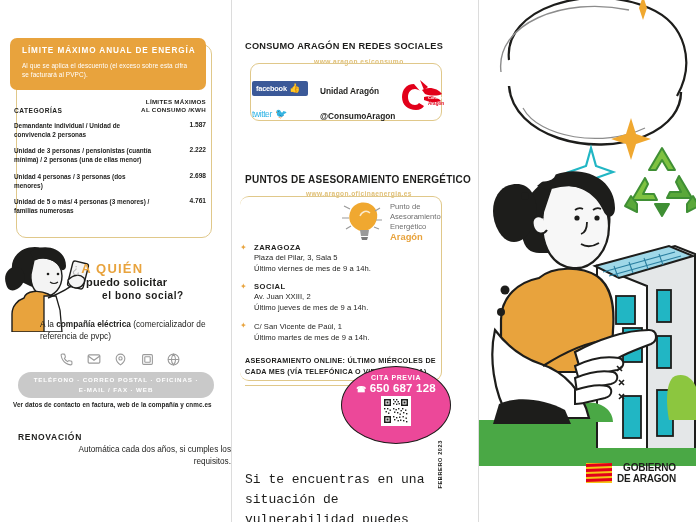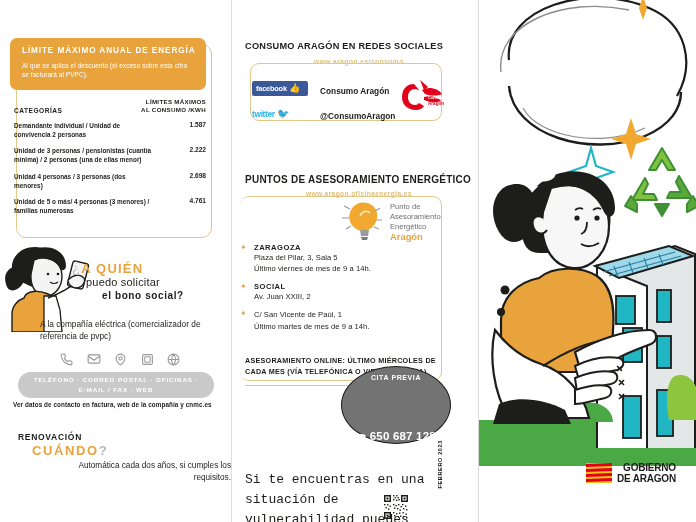--- a/index.html
+++ b/index.html
@@ -43,25 +43,25 @@
   .trow { display:flex; align-items:flex-start; margin-bottom:7px; }
   .trow .c1 { flex:1; font-size:6.4px; font-weight:bold; color:#1d1d1b; line-height:1.45; padding-right:6px; }
   .trow .c2 { width:44px; font-size:6.6px; font-weight:bold; color:#1d1d1b; text-align:right; }
 
   
   .woman-phone { position:absolute; left:4px; top:240px; width:96px; height:92px; }
 
   .askblock { position:absolute; left:72px; top:262px; width:150px; }
   .ask-l1 { font-size:13px; font-weight:bold; color:#e8a33d; letter-spacing:1.2px; line-height:1; }
   .ask-l1 .q { color:#b9b9b9; font-weight:normal; }
-  .ask-l2 { font-size:11px; font-weight:normal; color:#1d1d1b; letter-spacing:0.2px; line-height:1.15; margin-top:1px; padding-left:14px;}
+  .ask-l2 { font-size:11px; font-weight:bold; color:#1d1d1b; letter-spacing:0.2px; line-height:1.15; margin-top:1px; padding-left:14px;}
   .ask-l3 { font-size:10px; font-weight:bold; color:#1d1d1b; letter-spacing:0.6px; line-height:1.15; margin-top:1px; padding-left:30px;}
 
   .ask-body { position:absolute; left:40px; top:318px; width:176px; font-size:8.3px; color:#1d1d1b; line-height:1.5; }
-  .ask-body b { font-weight:normal; }
+  .ask-body b { font-weight:bold; }
 
   .iconrow { position:absolute; left:60px; top:352px; width:120px; display:flex; justify-content:space-between; align-items:center; }
   .iconrow svg { display:block; }
 
   .pill {
     position:absolute; left:18px; top:372px; width:196px; height:26px;
     background:#c9c9c9; border-radius:13px;
     display:flex; flex-direction:column; align-items:center; justify-content:center;
   }
   .pill span { font-size:6.2px; font-weight:bold; color:#fff; letter-spacing:0.9px; line-height:1.55; }
@@ -80,21 +80,21 @@
   .mid-h1 { position:absolute; left:13px; top:41px; font-size:9.2px; font-weight:bold; color:#1d1d1b; letter-spacing:0.25px; }
   .mid-url1 { position:absolute; left:82px; top:58px; font-size:6.6px; font-weight:bold; color:#e0c077; letter-spacing:0.5px; }
   .mid-card1 { position:absolute; left:18px; top:63px; width:192px; height:58px; border:1px solid #e0c88a; border-radius:9px; }
 
   .soc { position:absolute; left:20px; top:76px; width:200px; }
   .socrow { display:flex; align-items:flex-end; height:20px; margin-bottom:5px; }
   .fblogo { width:56px; height:15px; background:#3b5998; border-radius:2px; display:flex; align-items:center; padding-left:4px; }
   .fblogo .t { font-size:7.4px; font-weight:bold; color:#fff; letter-spacing:-0.2px; }
   .fblogo .thumb { margin-left:3px; font-size:9px; color:#fff; line-height:1; }
   .twlogo { width:56px; height:15px; display:flex; align-items:center; }
-  .twlogo .t { font-size:8.5px; font-weight:bold; color:#2eb3e6; letter-spacing:-0.4px; }
+  .twlogo .t { font-size:8.5px; font-weight:normal; color:#2eb3e6; letter-spacing:-0.4px; }
   .twlogo .bird { margin-left:3px; font-size:10px; color:#2eb3e6; line-height:1; }
   .sochandle { margin-left:12px; font-size:8.3px; font-weight:bold; color:#1d1d1b; }
 
   .consumo-logo { position:absolute; left:166px; top:78px; width:46px; height:36px; }
 
   .mid-h2 { position:absolute; left:13px; top:174px; font-size:10px; font-weight:bold; color:#1d1d1b; letter-spacing:0.25px; }
   .mid-url2 { position:absolute; left:74px; top:190px; font-size:6.6px; font-weight:bold; color:#e0c077; letter-spacing:0.4px; }
   .mid-card2 { position:absolute; left:8px; top:196px; width:202px; height:185px; border:1px solid #e0c88a; border-radius:9px; border-left:none; }
 
   .bulb-logo { position:absolute; left:100px; top:196px; width:116px; height:46px; }
@@ -103,22 +103,22 @@
   .loc { margin-bottom:7px; position:relative; padding-left:14px; }
   .loc .star { position:absolute; left:0px; top:1px; font-size:8px; color:#e8a33d; line-height:1; }
   .loc .name { font-size:7.6px; font-weight:bold; color:#1d1d1b; letter-spacing:0.5px; }
   .loc .ln { font-size:7.6px; color:#1d1d1b; line-height:1.5; letter-spacing:0.05px; }
 
   .online { position:absolute; left:13px; top:356px; width:200px; font-size:7.2px; font-weight:bold; color:#1d1d1b; line-height:1.5; letter-spacing:0.25px; }
   .hrline { position:absolute; left:13px; top:385px; width:125px; height:1px; background:#e0c88a; }
 
   .badge {
     position:absolute; left:109px; top:366px; width:110px; height:78px;
-    background:#737373; border:1.6px solid #1d1d1b; border-radius:55px/39px;
-    display:flex; flex-direction:column; align-items:center; padding-top:7px;gap:48px;
+    background:#ec4899; border:1.6px solid #1d1d1b; border-radius:55px/39px;
+    display:flex; flex-direction:column; align-items:center; padding-top:7px;
   }
   .badge .bt { font-size:7px; font-weight:bold; color:#fff; letter-spacing:0.6px; }
   .badge .bn { font-size:11.5px; font-weight:bold; color:#fff; letter-spacing:0.2px; margin-top:1px; }
   .badge .bn .ph { font-size:8px; }
   .qr { width:30px; height:30px; background:#fff; margin-top:2px; padding:2px; }
   .qr svg { display:block; }
 
   .footnote { position:absolute; left:13px; top:470px; width:195px; font-size:13px; color:#1d1d1b; line-height:1.55;font-family:Liberation Mono, monospace; }
 
   .vertdate {
@@ -237,38 +237,37 @@
 
     <div class="pill">
       <span>TELÉFONO  ·  CORREO POSTAL  ·  OFICINAS  ·</span>
       <span>E-MAIL / FAX  ·  WEB</span>
     </div>
 
     <div class="vernote">Ver datos  de contacto en factura, web de la compañía y cnmc.es</div>
 
     <div class="renov">
       <div class="r1">RENOVACIÓN</div>
-      <div class="r2"><span>CUÁNDO</span><span class="qm">?</span></div>
       <div class="r3">Automática cada dos años, si cumples los requisitos.</div>
     </div>
   </div>
 
   <div class="panel-mid">
 
     <div class="mid-h1">CONSUMO ARAGÓN EN REDES SOCIALES</div>
     <div class="mid-url1">www.aragon.es/consumo</div>
     <div class="mid-card1"></div>
 
     <div class="soc">
       <div class="socrow">
         <span class="fblogo">
           <span class="t">facebook</span>
           <span class="thumb">👍</span>
         </span>
-        <span class="sochandle">Consumo Aragón</span>
+        <span class="sochandle">Unidad Aragón</span>
       </div>
       <div class="socrow">
         <span class="twlogo">
           <span class="t">twitter</span>
           <span class="bird">🐦</span>
         </span>
         <span class="sochandle">@ConsumoAragon</span>
       </div>
     </div>
 
@@ -306,20 +305,21 @@
       <div class="loc">
         <span class="star">✦</span>
         <div class="name">ZARAGOZA</div>
         <div class="ln">Plaza del Pilar, 3, Sala 5</div>
         <div class="ln">Último viernes de mes de 9 a 14h.</div>
       </div>
       <div class="loc">
         <span class="star">✦</span>
         <div class="name">SOCIAL</div>
         <div class="ln">Av. Juan XXIII, 2</div>
+        <div class="ln">Último jueves de mes de 9 a 14h.</div>
       </div>
       <div class="loc">
         <span class="star">✦</span>
         <div class="ln">C/ San Vicente de Paúl, 1</div>
         <div class="ln">Último martes de mes de 9 a 14h.</div>
       </div>
     </div>
 
     <div class="online">ASESORAMIENTO ONLINE: ÚLTIMO MIÉRCOLES DE CADA MES (VÍA TELEFÓNICA O VIDEOLLAMADA)</div>
     <div class="hrline"></div>

